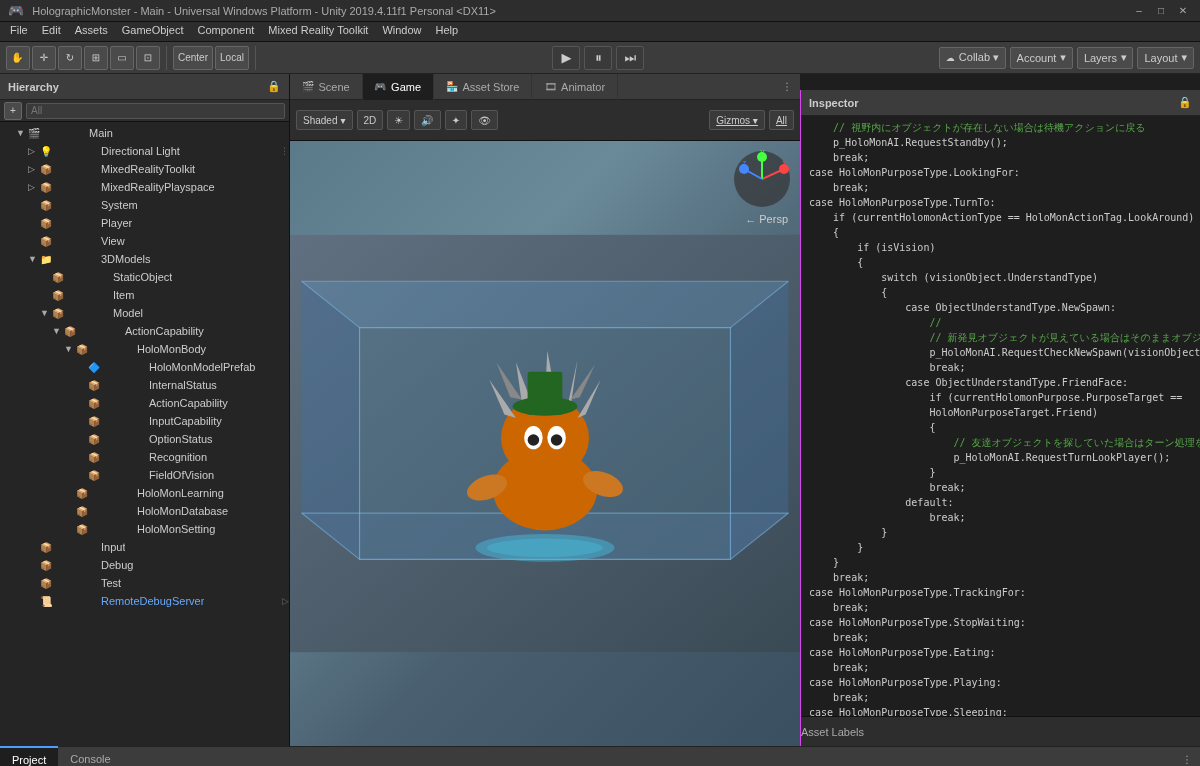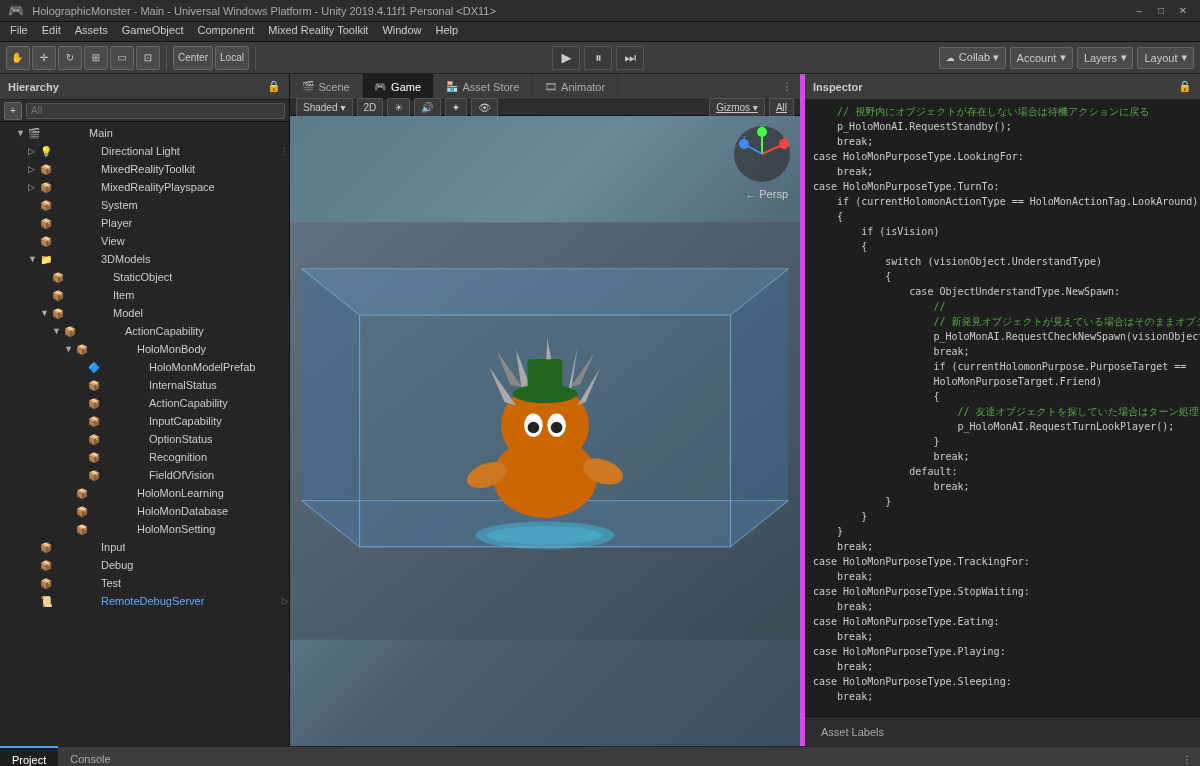--- a/index.html
+++ b/index.html
@@ -68,42 +68,42 @@
     #scene-tabs {
       height: 26px; background: #3c3c3c; display: flex; align-items: center;
       border-bottom: 1px solid #222;
     }
     .scene-tab { height: 26px; padding: 0 12px; display: flex; align-items: center; cursor: pointer; font-size: 11px; color: #aaa; border-right: 1px solid #333; gap: 4px; }
     .scene-tab.active { background: #1e1e1e; color: #fff; }
     .scene-tab-icon { font-size: 10px; }
 
     
     #scene-toolbar {
-      height: 16px; background: #2d2d2d; display: flex; align-items: center;
+      height: 41px; background: #2d2d2d; display: flex; align-items: center;
       padding: 0 6px; gap: 4px; border-bottom: 1px solid #111;
     }
     .scene-btn { height: 20px; padding: 0 6px; background: #3a3a3a; border: 1px solid #555; border-radius: 2px; font-size: 10px; color: #ccc; cursor: pointer; display: flex; align-items: center; gap: 3px; }
 
     
     #scene-viewport {
       flex: 1; background: #4a4a4a; position: relative; overflow: hidden;
     }
     #scene-bg {
       width: 100%; height: 100%; 
       background: linear-gradient(135deg, #5a7a8a 0%, #6a8a9a 30%, #4a6070 60%, #3a5060 100%);
       position: relative;
     }
 
     
     #gizmo { position: absolute; top: 8px; right: 8px; width: 60px; height: 60px; }
     #persp-label { position: absolute; right: 12px; top: 72px; font-size: 11px; color: #ccc; }
 
     
     #right-panel {
-      width: 400px; background: #252525; border-left: 5px solid #d946ef; display: flex; flex-direction: column;
+      width: 400px; background: #252525; border-left: 1px solid #d946ef; display: flex; flex-direction: column; margin-top: 16px;
     }
     .inspector-header {
       height: 26px; background: #3c3c3c; display: flex; align-items: center;
       padding: 0 8px; font-size: 11px; font-weight: bold; color: #ccc;
       border-bottom: 1px solid #222; justify-content: space-between;
     }
     .code-view { flex: 1; overflow-y: auto; padding: 4px 8px; font-family: 'Consolas', monospace; font-size: 10px; line-height: 1.5; color: #ccc; background: #1e1e1e; }
     .code-line { white-space: nowrap; }
     .code-comment { color: #57a64a; }
 
@@ -112,21 +112,21 @@
 
     
     #bottom-tabs {
       height: 26px; background: #3c3c3c; display: flex; align-items: center;
       border-top: 1px solid #222; border-bottom: 1px solid #222;
     }
     .bottom-tab { height: 26px; padding: 0 12px; display: flex; align-items: center; cursor: pointer; font-size: 11px; color: #aaa; gap: 4px; }
     .bottom-tab.active { background: #1e1e1e; color: #fff; border-top: 2px solid #4a9eff; }
 
     
-    #asset-labels { height: 30px; background: #2d2d2d; display: flex; align-items: center; padding: 0 16px; border-top: 1px solid #111; font-size: 11px; color: #aaa; }
+    #asset-labels { height: 30px; background: #2d2d2d; display: flex; align-items: center; padding: 0 0; border-top: 1px solid #111; font-size: 11px; color: #aaa; }
 
     
     .hierarchy-toolbar { height: 22px; background: #2d2d2d; display: flex; align-items: center; padding: 0 4px; gap: 4px; border-bottom: 1px solid #111; }
     .hier-btn { height: 18px; width: 18px; background: #4a4a4a; border: 1px solid #666; border-radius: 2px; display: flex; align-items: center; justify-content: center; cursor: pointer; font-size: 10px; color: #ccc; }
     .hier-search { flex: 1; height: 16px; background: #3a3a3a; border: 1px solid #555; border-radius: 2px; padding: 0 4px; font-size: 10px; color: #ccc; }
 
     .panel-lock { margin-left: auto; cursor: pointer; }
 
     
     .gizmo-svg { width: 60px; height: 60px; }
@@ -496,20 +496,21 @@
       <div class="code-line">&nbsp;&nbsp;&nbsp;&nbsp;{</div>
       <div class="code-line">&nbsp;&nbsp;&nbsp;&nbsp;&nbsp;&nbsp;&nbsp;&nbsp;if (isVision)</div>
       <div class="code-line">&nbsp;&nbsp;&nbsp;&nbsp;&nbsp;&nbsp;&nbsp;&nbsp;{</div>
       <div class="code-line">&nbsp;&nbsp;&nbsp;&nbsp;&nbsp;&nbsp;&nbsp;&nbsp;&nbsp;&nbsp;&nbsp;&nbsp;switch (visionObject.UnderstandType)</div>
       <div class="code-line">&nbsp;&nbsp;&nbsp;&nbsp;&nbsp;&nbsp;&nbsp;&nbsp;&nbsp;&nbsp;&nbsp;&nbsp;{</div>
       <div class="code-line">&nbsp;&nbsp;&nbsp;&nbsp;&nbsp;&nbsp;&nbsp;&nbsp;&nbsp;&nbsp;&nbsp;&nbsp;&nbsp;&nbsp;&nbsp;&nbsp;case ObjectUnderstandType.NewSpawn:</div>
       <div class="code-line code-comment">&nbsp;&nbsp;&nbsp;&nbsp;&nbsp;&nbsp;&nbsp;&nbsp;&nbsp;&nbsp;&nbsp;&nbsp;&nbsp;&nbsp;&nbsp;&nbsp;&nbsp;&nbsp;&nbsp;&nbsp;//</div>
       <div class="code-line code-comment">&nbsp;&nbsp;&nbsp;&nbsp;&nbsp;&nbsp;&nbsp;&nbsp;&nbsp;&nbsp;&nbsp;&nbsp;&nbsp;&nbsp;&nbsp;&nbsp;&nbsp;&nbsp;&nbsp;&nbsp;// 新発見オブジェクトが見えている場合はそのままオブジェクト種別をチェックする</div>
       <div class="code-line">&nbsp;&nbsp;&nbsp;&nbsp;&nbsp;&nbsp;&nbsp;&nbsp;&nbsp;&nbsp;&nbsp;&nbsp;&nbsp;&nbsp;&nbsp;&nbsp;&nbsp;&nbsp;&nbsp;&nbsp;p_HoloMonAI.RequestCheckNewSpawn(visionObject.GameObject);</div>
       <div class="code-line">&nbsp;&nbsp;&nbsp;&nbsp;&nbsp;&nbsp;&nbsp;&nbsp;&nbsp;&nbsp;&nbsp;&nbsp;&nbsp;&nbsp;&nbsp;&nbsp;&nbsp;&nbsp;&nbsp;&nbsp;break;</div>
+      <div class="code-line">&nbsp;&nbsp;&nbsp;&nbsp;&nbsp;&nbsp;&nbsp;&nbsp;&nbsp;&nbsp;&nbsp;&nbsp;&nbsp;&nbsp;&nbsp;&nbsp;case ObjectUnderstandType.FriendFace:</div>
       <div class="code-line">&nbsp;&nbsp;&nbsp;&nbsp;&nbsp;&nbsp;&nbsp;&nbsp;&nbsp;&nbsp;&nbsp;&nbsp;&nbsp;&nbsp;&nbsp;&nbsp;&nbsp;&nbsp;&nbsp;&nbsp;if (currentHolomonPurpose.PurposeTarget ==</div>
       <div class="code-line">&nbsp;&nbsp;&nbsp;&nbsp;&nbsp;&nbsp;&nbsp;&nbsp;&nbsp;&nbsp;&nbsp;&nbsp;&nbsp;&nbsp;&nbsp;&nbsp;&nbsp;&nbsp;&nbsp;&nbsp;HoloMonPurposeTarget.Friend)</div>
       <div class="code-line">&nbsp;&nbsp;&nbsp;&nbsp;&nbsp;&nbsp;&nbsp;&nbsp;&nbsp;&nbsp;&nbsp;&nbsp;&nbsp;&nbsp;&nbsp;&nbsp;&nbsp;&nbsp;&nbsp;&nbsp;{</div>
       <div class="code-line code-comment">&nbsp;&nbsp;&nbsp;&nbsp;&nbsp;&nbsp;&nbsp;&nbsp;&nbsp;&nbsp;&nbsp;&nbsp;&nbsp;&nbsp;&nbsp;&nbsp;&nbsp;&nbsp;&nbsp;&nbsp;&nbsp;&nbsp;&nbsp;&nbsp;// 友達オブジェクトを探していた場合はターン処理を再実行する</div>
       <div class="code-line">&nbsp;&nbsp;&nbsp;&nbsp;&nbsp;&nbsp;&nbsp;&nbsp;&nbsp;&nbsp;&nbsp;&nbsp;&nbsp;&nbsp;&nbsp;&nbsp;&nbsp;&nbsp;&nbsp;&nbsp;&nbsp;&nbsp;&nbsp;&nbsp;p_HoloMonAI.RequestTurnLookPlayer();</div>
       <div class="code-line">&nbsp;&nbsp;&nbsp;&nbsp;&nbsp;&nbsp;&nbsp;&nbsp;&nbsp;&nbsp;&nbsp;&nbsp;&nbsp;&nbsp;&nbsp;&nbsp;&nbsp;&nbsp;&nbsp;&nbsp;}</div>
       <div class="code-line">&nbsp;&nbsp;&nbsp;&nbsp;&nbsp;&nbsp;&nbsp;&nbsp;&nbsp;&nbsp;&nbsp;&nbsp;&nbsp;&nbsp;&nbsp;&nbsp;&nbsp;&nbsp;&nbsp;&nbsp;break;</div>
       <div class="code-line">&nbsp;&nbsp;&nbsp;&nbsp;&nbsp;&nbsp;&nbsp;&nbsp;&nbsp;&nbsp;&nbsp;&nbsp;&nbsp;&nbsp;&nbsp;&nbsp;default:</div>
       <div class="code-line">&nbsp;&nbsp;&nbsp;&nbsp;&nbsp;&nbsp;&nbsp;&nbsp;&nbsp;&nbsp;&nbsp;&nbsp;&nbsp;&nbsp;&nbsp;&nbsp;&nbsp;&nbsp;&nbsp;&nbsp;break;</div>
       <div class="code-line">&nbsp;&nbsp;&nbsp;&nbsp;&nbsp;&nbsp;&nbsp;&nbsp;&nbsp;&nbsp;&nbsp;&nbsp;}</div>

